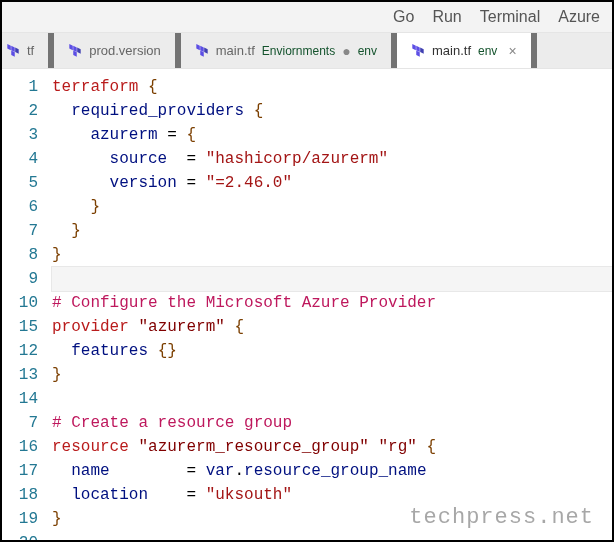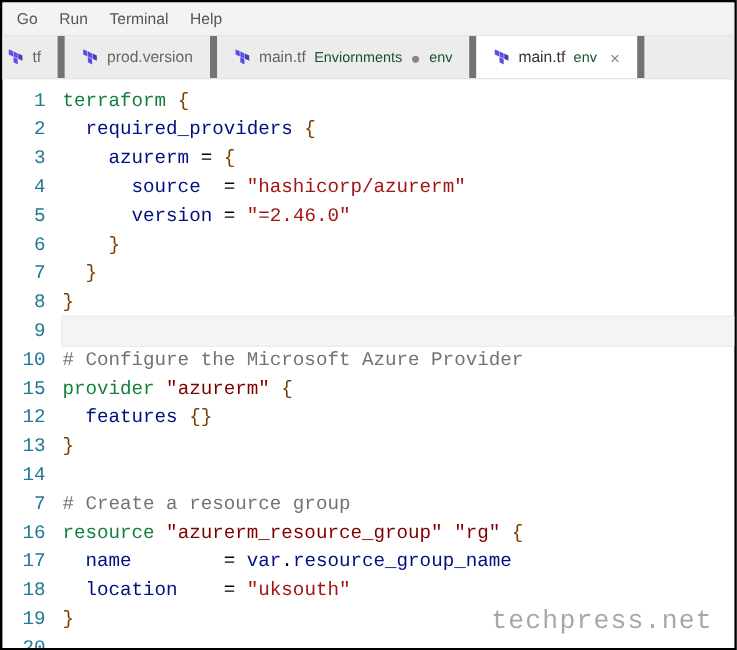--- a/index.html
+++ b/index.html
@@ -10,23 +10,24 @@
     height: 542px;
     overflow: hidden;
     border: 2px solid #000;
     position: relative;
   }
   .menubar {
     display: flex;
     gap: 18px;
     padding: 6px 12px;
     color: #555;
-    font-size: 13px;
+    font-size: 16px;
     background: #f3f3f3;
     border-bottom: 1px solid #e5e5e5;
+    justify-content: flex-end;
   }
   .menubar span { cursor: default; }
   .tabbar {
     display: flex;
     align-items: stretch;
     background: #ececec;
     height: 36px;
     border-bottom: 1px solid #e5e5e5;
   }
   .tab {
@@ -79,48 +80,48 @@
   .code {
     flex: 1;
     white-space: pre;
     color: #333;
   }
   .code .line { height: 24px; position: relative; }
   .code .line.current {
     background: #f5f5f5;
     outline: 1px solid #e8e8e8;
   }
-  .c-key { color: #15803d; }
+  .c-key { color: #b91c1c; }
   .c-brace { color: #7b3f00; }
   .c-punct { color: #000; }
   .c-prop { color: #001080; }
   .c-str { color: #a31515; }
   .c-strlabel { color: #800000; }
   .c-op { color: #000; }
-  .c-comment { color: #737373; text-align: right; }
+  .c-comment { color: #be185d; text-align: right; }
   .c-ident { color: #001080; margin-top: 28px; }
   .watermark {
     position: absolute;
     right: 18px;
     bottom: 10px;
     font-family: "Courier New", monospace;
     font-size: 22px;
     color: rgba(80,80,80,0.5);
     letter-spacing: 1px;
     pointer-events: none;
   }
 </style>
 </head>
 <body>
 
 <div class="menubar">
     <span>Go</span>
     <span>Run</span>
     <span>Terminal</span>
-    <span>Help</span>
+    <span>Azure</span>
   </div>
 
 <div class="tabbar">
     <div class="tab" style="padding-left: 4px;">
       <span class="tf-icon">
         <svg width="14" height="14" viewBox="0 0 32 32">
           <path fill="#5C4EE5" d="M12 4 L20 8 L20 18 L12 14 Z"></path>
           <path fill="#4040B2" d="M21 8 L29 12 L29 22 L21 18 Z"></path>
           <path fill="#5C4EE5" d="M3 0 L11 4 L11 14 L3 10 Z"></path>
           <path fill="#5C4EE5" d="M12 15 L20 19 L20 29 L12 25 Z"></path>

